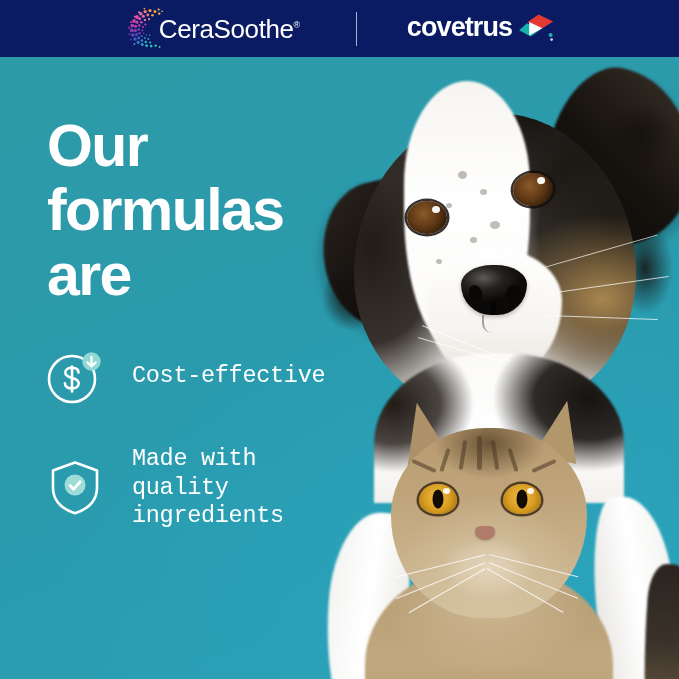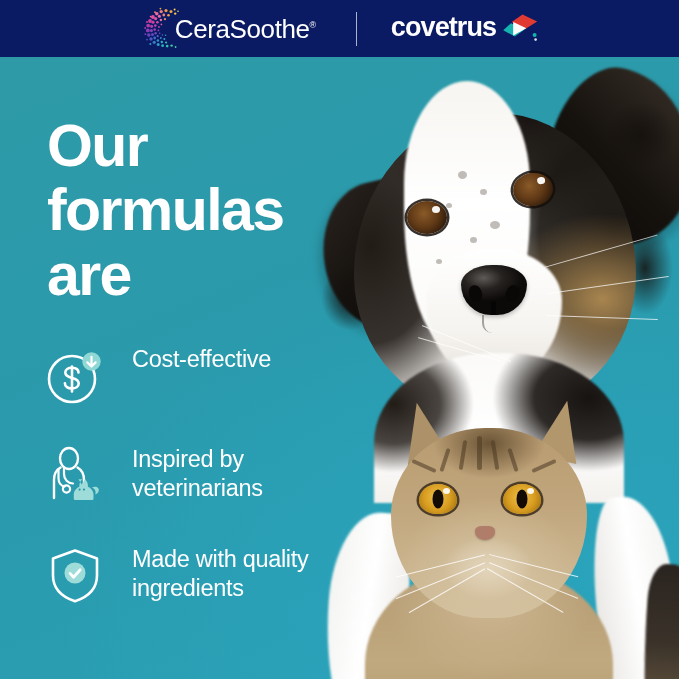--- a/index.html
+++ b/index.html
@@ -12,21 +12,21 @@
     background:#2a9aac;
   }
 
   
   .brandbar{
     position:absolute;left:0;top:0;width:679px;height:57px;
     background:#0a1a63;
     display:flex;align-items:center;justify-content:center;
     overflow:hidden;
   }
-  .brandbar-inner{display:flex;align-items:center;gap:0px;}
+  .brandbar-inner{display:flex;align-items:center;gap:16px;}
 
   .cerasoothe{position:relative;display:flex;align-items:center;height:46px;}
   .swirl{position:relative;width:46px;height:46px;flex:0 0 46px;}
   .swirl svg{display:block;}
   .cs-word{
     position:relative;
     margin-left:-12px;
     color:#ffffff;
     font-size:26px;
     font-weight:400;
@@ -65,22 +65,22 @@
     font-weight:700;
     line-height:1.09;
     letter-spacing:-1.6px;
     white-space:pre-line;
     text-shadow:0 1px 0 rgba(0,0,0,.03);
   }
 
   
   .features{position:absolute;left:44px;top:288px;width:320px;}
   .feature{
-    position:relative;display:flex;
-    min-height:62px;margin-bottom:38px;
+    position:relative;display:flex;align-items:center;
+    min-height:62px;margin-bottom:38px;font-family:Liberation Mono, monospace;
   }
   .feature:last-child{margin-bottom:16px;}
   .f-icon{flex:0 0 62px;width:62px;height:62px;position:relative;}
   .f-icon svg{display:block;}
   .f-label{
     margin-left:26px;color:#ffffff;font-size:23.5px;line-height:1.22;
     font-weight:400;letter-spacing:-.3px;white-space:pre-line;
   }
 
   
@@ -459,40 +459,20 @@
             <circle cx="28" cy="34" r="23" fill="none" stroke="#ffffff" stroke-width="2.6"></circle>
             <path d="M28 21.5 v25" stroke="#ffffff" stroke-width="2.6" stroke-linecap="round"></path>
             <path d="M34.5 27.5 c0-3.2-2.9-4.8-6.6-4.8 c-3.7 0-6.6 1.7-6.6 4.9 c0 3.2 2.8 4.4 6.6 5.3 c3.9 0.9 6.8 2.2 6.8 5.5 c0 3.3-3.1 5-6.9 5 c-3.9 0-6.9-1.8-6.9-5.1" fill="none" stroke="#ffffff" stroke-width="2.6" stroke-linecap="round" stroke-linejoin="round"></path>
             <circle cx="47.5" cy="16.5" r="9.2" fill="#8fd8d6"></circle>
             <path d="M47.5 11.8 v9.4 M43.4 17.4 l4.1 4.1 l4.1-4.1" fill="none" stroke="#ffffff" stroke-width="2.2" stroke-linecap="round" stroke-linejoin="round"></path>
           </svg>
         </div>
         <div class="f-label">Cost-effective</div>
       </div>
 
-      <div class="feature">
-        <div class="f-icon">
-          <svg width="62" height="62" viewBox="0 0 62 62" aria-hidden="true">
-            <ellipse cx="25" cy="13.5" rx="9" ry="10.5" fill="none" stroke="#ffffff" stroke-width="2.4"></ellipse>
-            <path d="M16.5 22.5 C12 25 10 29.5 10 35 v18" fill="none" stroke="#ffffff" stroke-width="2.4" stroke-linecap="round"></path>
-            <path d="M33.5 22.5 C38 25 40 29.5 40 35 v4" fill="none" stroke="#ffffff" stroke-width="2.4" stroke-linecap="round"></path>
-            <path d="M20 23 v6 c0 5.5 4 9.5 9 9.5" fill="none" stroke="#ffffff" stroke-width="2.2" stroke-linecap="round"></path>
-            <path d="M14.5 24 v9 c0 4.8 2.6 8 6.2 8.4" fill="none" stroke="#ffffff" stroke-width="2.2" stroke-linecap="round"></path>
-            <circle cx="22.5" cy="44" r="3.6" fill="none" stroke="#ffffff" stroke-width="2.2"></circle>
-            <g fill="#9ddcd9">
-              <path d="M34.5 34.2 l3.2 5.4 l3.2-5.4 c1.8 1.4 3 3.6 3 6.1 v1.4 c3.3 1.3 5.6 4.4 5.6 8.1 v3.6 c0 0.9-0.8 1.7-1.7 1.7 H31.5 c-0.9 0-1.7-0.8-1.7-1.7 v-3.6 c0-3.7 2.3-6.8 5.6-8.1 v-1.4 c0-2.5 1.2-4.7 3-6.1 z"></path>
-              <path d="M47.8 42.6 c2.8-1.5 5.5-1.2 6.6 0.8 c1.2 2.2-0.3 4.8-3.1 6.1 c0.9-2.8 0-5.4-3.5-6.9 z"></path>
-            </g>
-            <circle cx="35.6" cy="44.6" r="1.1" fill="#2a9aac"></circle>
-            <circle cx="40.0" cy="44.6" r="1.1" fill="#2a9aac"></circle>
-          </svg>
-        </div>
-        <div class="f-label">Inspired by
-veterinarians</div>
-      </div>
 
       <div class="feature">
         <div class="f-icon">
           <svg width="62" height="62" viewBox="0 0 62 62" aria-hidden="true">
             <path d="M31 5.5 L53 13.5 v17 c0 13.5-9.4 21.6-22 25.8 C18.4 52.1 9 44 9 30.5 v-17 z" fill="none" stroke="#ffffff" stroke-width="2.6" stroke-linejoin="round"></path>
             <circle cx="31" cy="28" r="10.5" fill="#9ddcd9"></circle>
             <path d="M26 28.4 l3.6 3.8 l6.6-7.4" fill="none" stroke="#ffffff" stroke-width="2.8" stroke-linecap="round" stroke-linejoin="round"></path>
           </svg>
         </div>
         <div class="f-label">Made with quality

